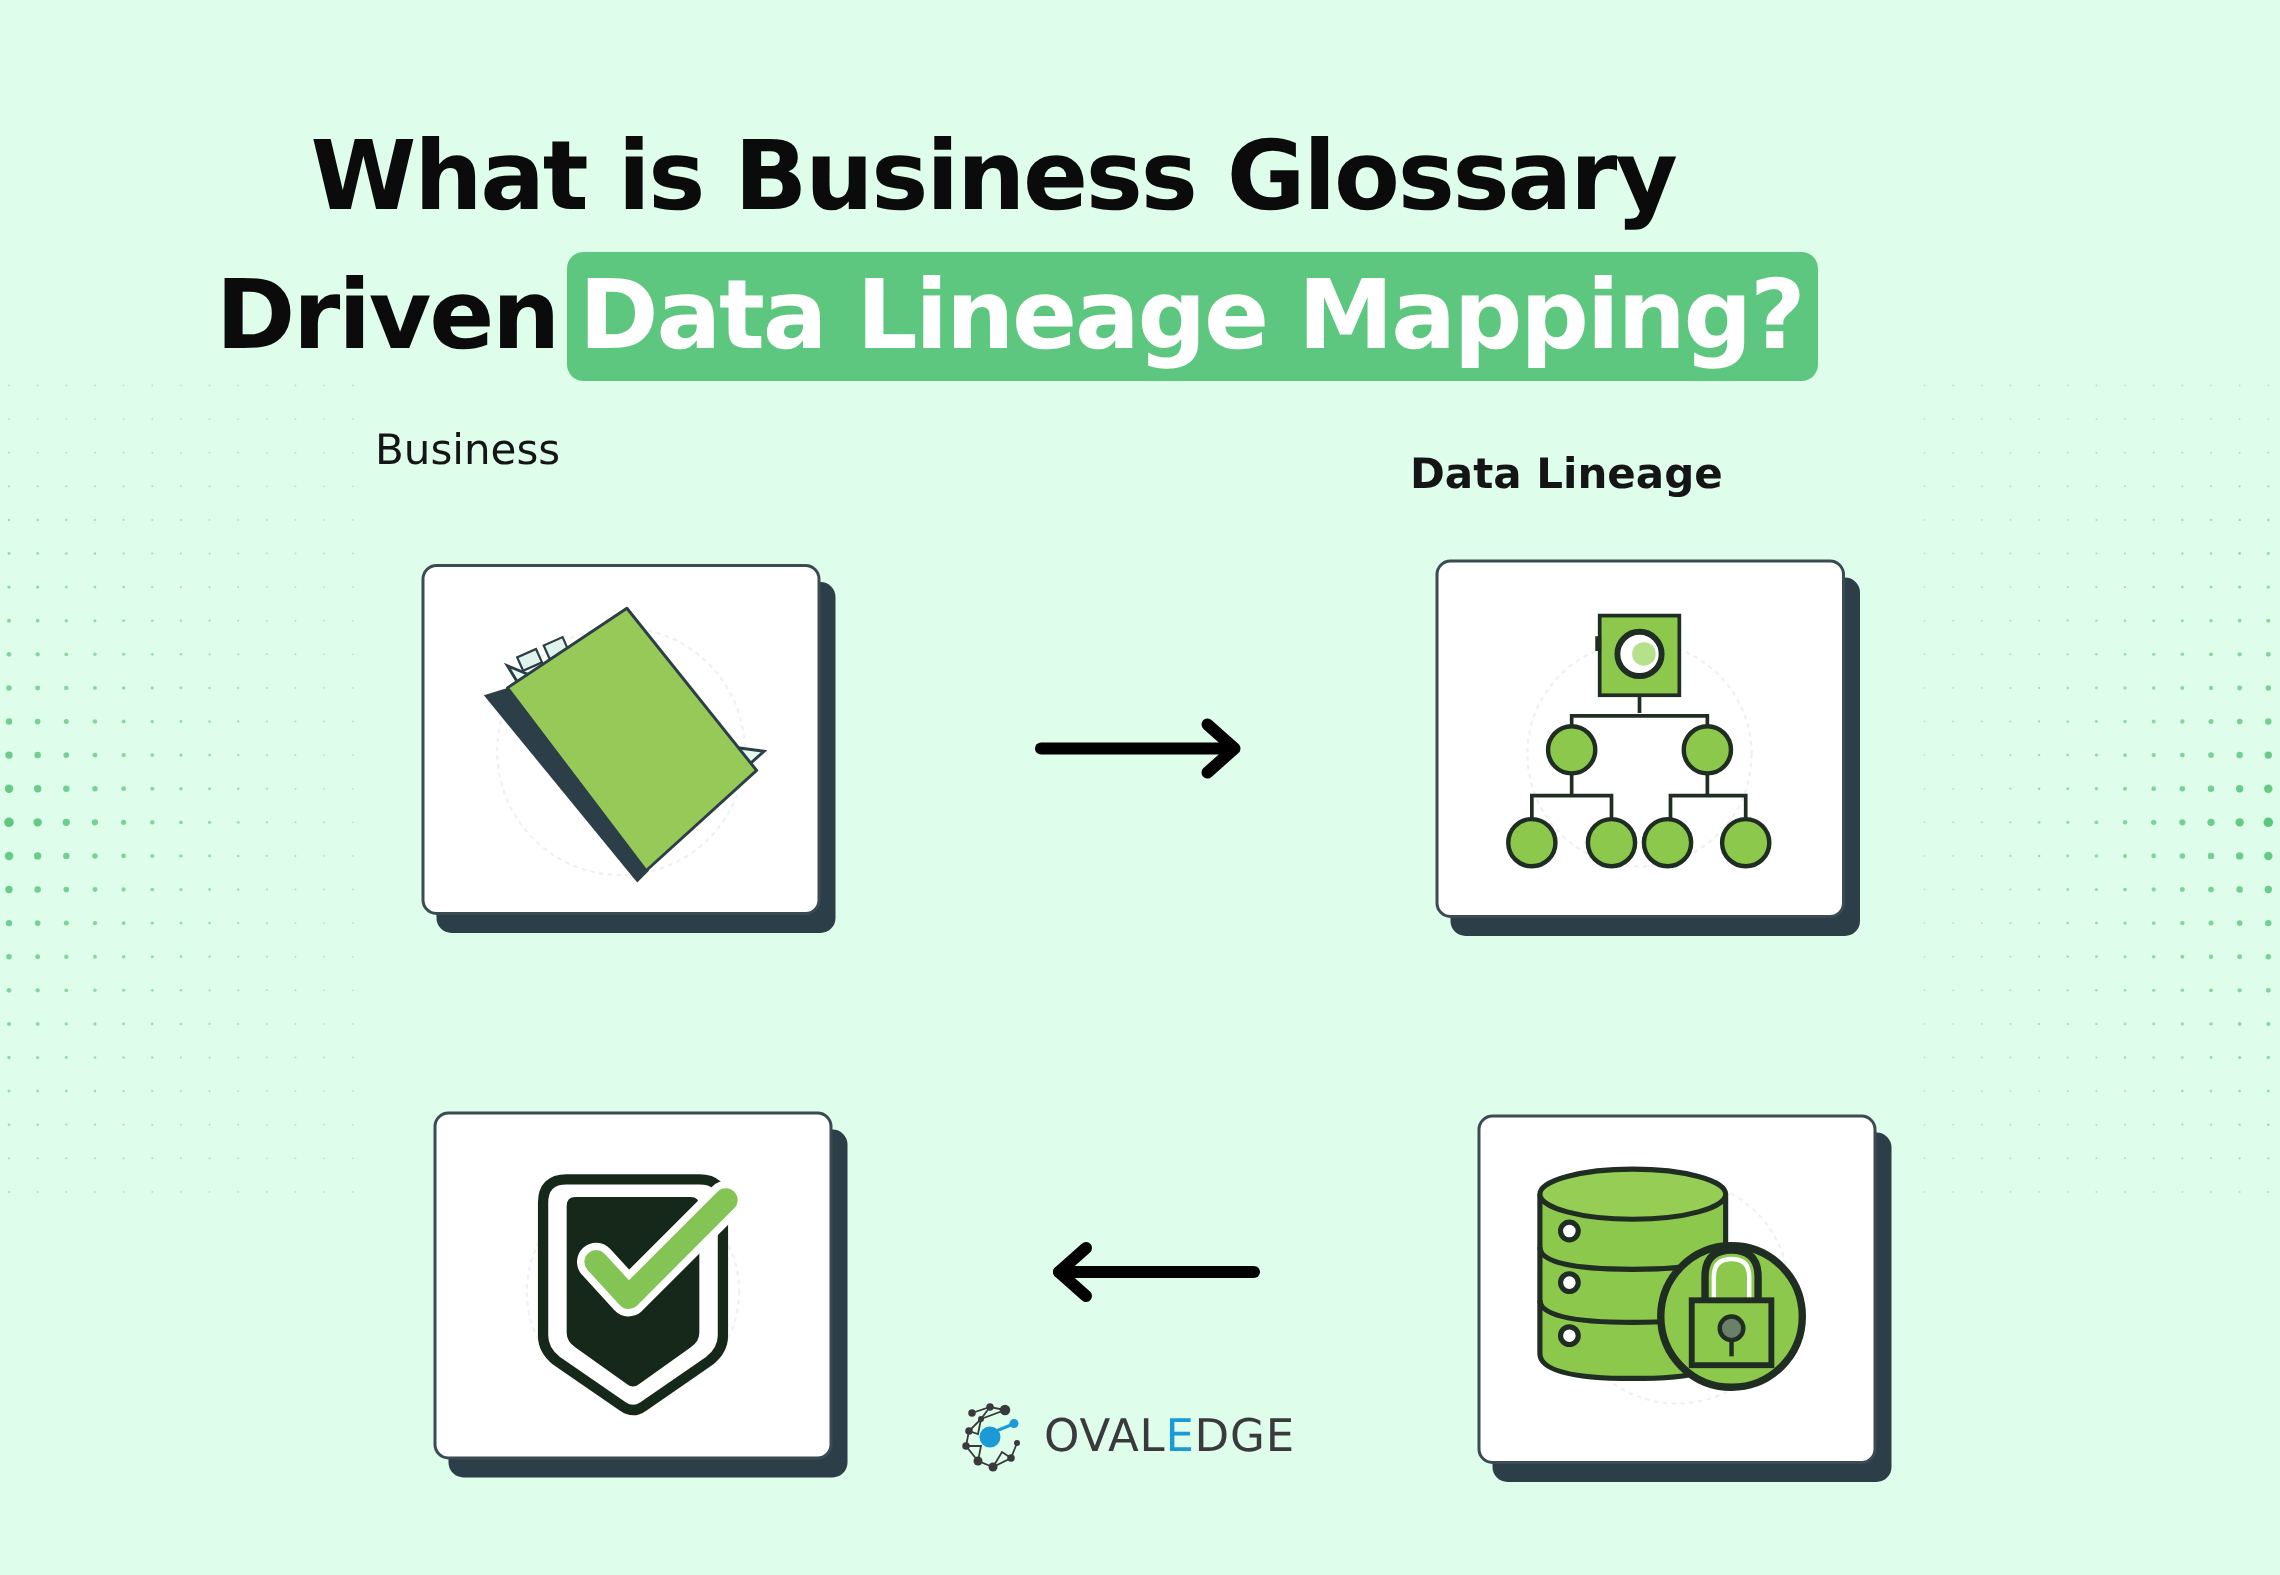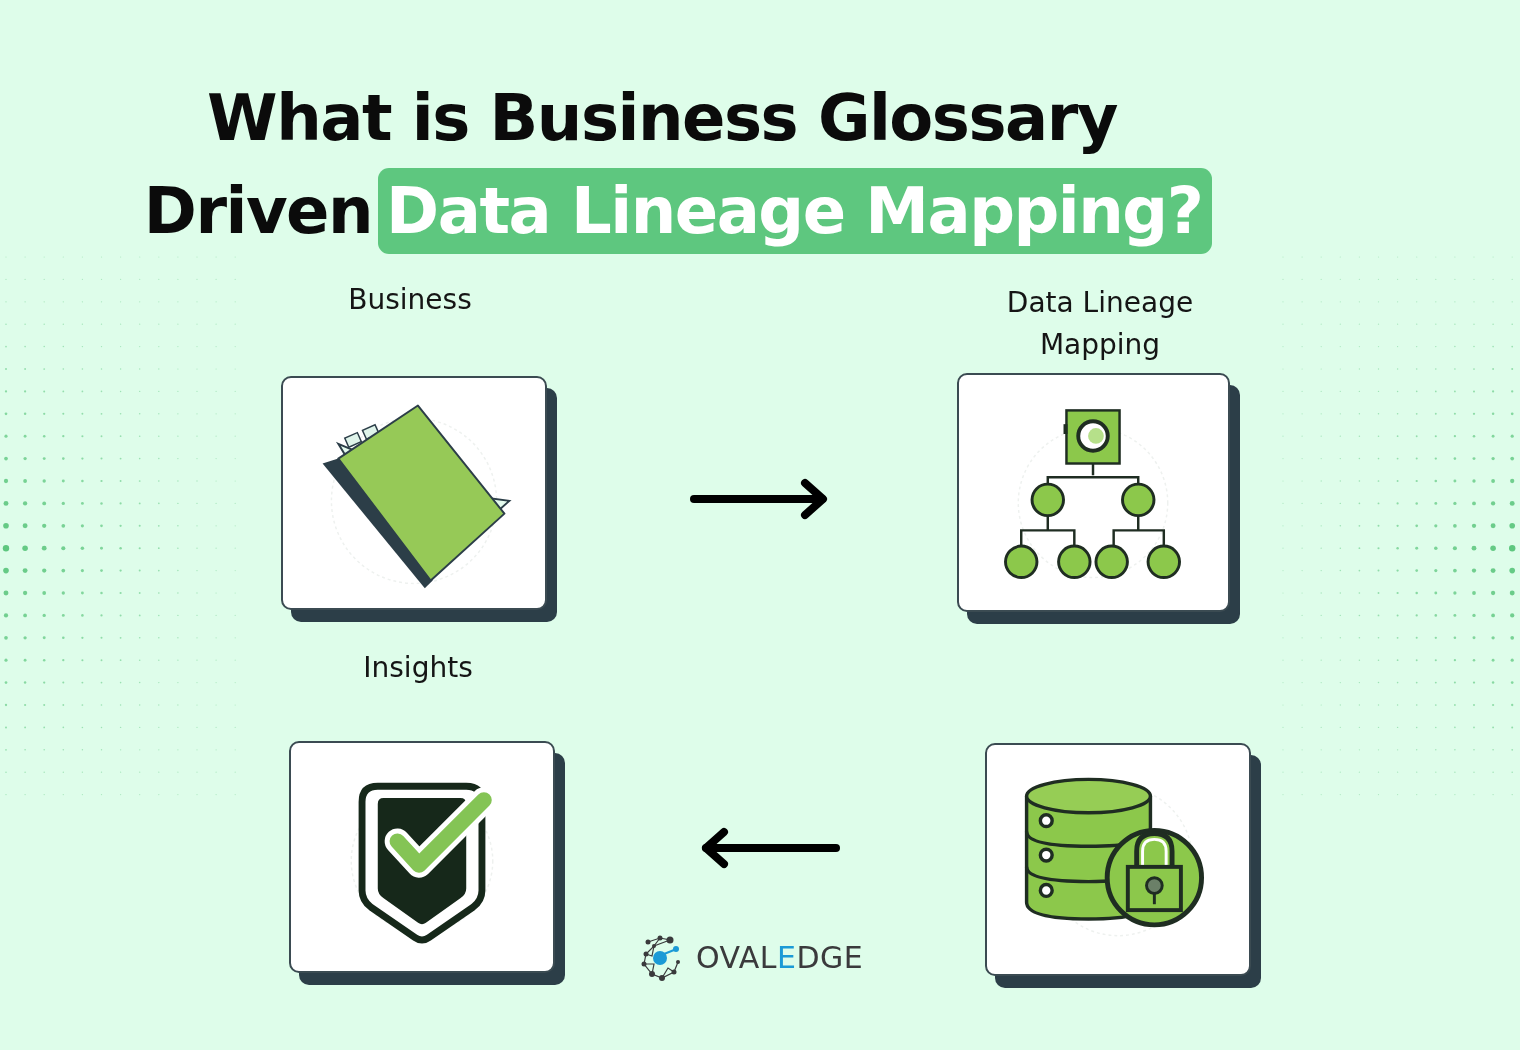--- a/index.html
+++ b/index.html
@@ -28,21 +28,20 @@
     background: #5ec77f;
     color: #ffffff;
     border-radius: 11px;
     padding: 0 10px 0 8px;
     margin-left: 6px;
     line-height: 86px;
   }
 
   .label {
     position: absolute;
-    text-align: center;
     font-family: "DejaVu Sans", sans-serif;
     font-size: 28px;
     line-height: 42px;
     color: #151515;
     width: 320px;
   }
 
   .card {
     position: absolute;
     background: #ffffff;
@@ -742,23 +741,22 @@
 
     <polygon points="40,87 56,82 152,206 144,214" fill="#2c3e48"></polygon>
 
     <rect x="64" y="58" width="14" height="10" fill="#dff4ea" stroke="#2c3e48" stroke-width="1.5" transform="rotate(-24 71 63)"></rect>
     <rect x="82" y="50" width="14" height="10" fill="#dff4ea" stroke="#2c3e48" stroke-width="1.5" transform="rotate(-24 89 55)"></rect>
 
     <polygon points="56,82 137,28 225,138 150,206" fill="#96c957" stroke="#2c3e48" stroke-width="2" stroke-linejoin="round"></polygon>
   </svg>
 </div>
 
-<div class="label" style="left:940px; top:282px;">
+<div class="label" style="left:940px; top:295px;font-weight:bold;">
   <div>Data Lineage</div>
-  <div>Mapping</div>
 </div>
 
 <div class="card" style="left:957px; top:373px; width:273px; height:239px;">
   <svg viewBox="0 0 273 239">
     <circle cx="136" cy="130" r="76" fill="none" stroke="#eef1ef" stroke-width="1.5" stroke-dasharray="3 3"></circle>
     <g stroke="#1f2d22" stroke-width="2.5" fill="none">
       <line x1="136" y1="90" x2="136" y2="102"></line>
       <polyline points="90,117 90,104 182,104 182,117"></polyline>
       <line x1="90" y1="142" x2="90" y2="158"></line>
       <polyline points="63,175 63,158 117,158 117,175"></polyline>
@@ -781,21 +779,20 @@
     </g>
   </svg>
 </div>
 
 <svg class="arrow" style="left:688px; top:478px;" width="145" height="46" viewBox="0 0 145 46">
   <line x1="6" y1="21" x2="134" y2="21" stroke="#000" stroke-width="8" stroke-linecap="round"></line>
   <polyline points="117,5 135,21 117,37" fill="none" stroke="#000" stroke-width="8" stroke-linecap="round" stroke-linejoin="round"></polyline>
 </svg>
 
 <div class="label" style="left:258px; top:647px;">
-  <div>Insights</div>
 </div>
 
 <div class="card" style="left:289px; top:741px; width:266px; height:232px;">
   <svg viewBox="0 0 266 232">
     <circle cx="133" cy="120" r="72" fill="none" stroke="#eef1ef" stroke-width="1.5" stroke-dasharray="3 3"></circle>
 
     <path d="M72,60 Q72,44 88,44 L178,44 Q194,44 194,60 L194,150 Q194,160 185,167 L140,198 Q133,203 126,198 L81,167 Q72,160 72,150 Z" fill="#ffffff" stroke="#16281a" stroke-width="7"></path>
 
     <path d="M88,62 Q88,56 94,56 L172,56 Q178,56 178,62 L178,148 Q178,154 172,158 L137,183 Q133,186 129,183 L94,158 Q88,154 88,148 Z" fill="#16281a"></path>
 

